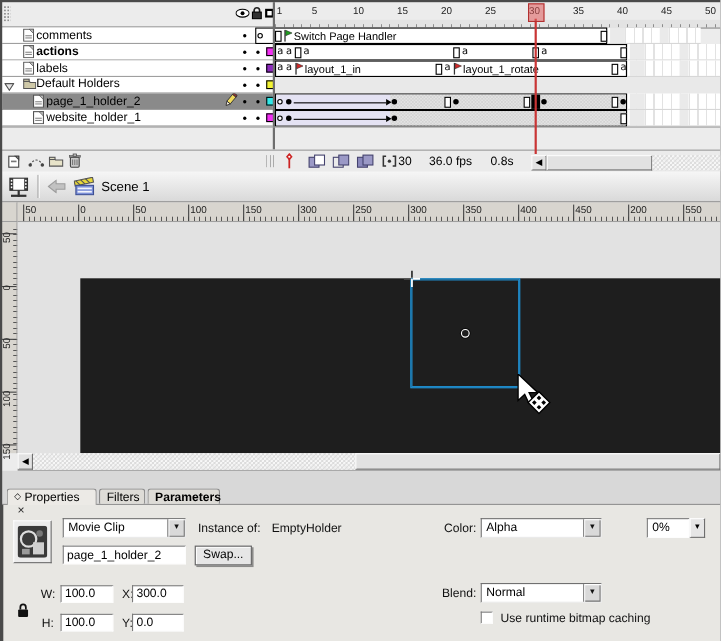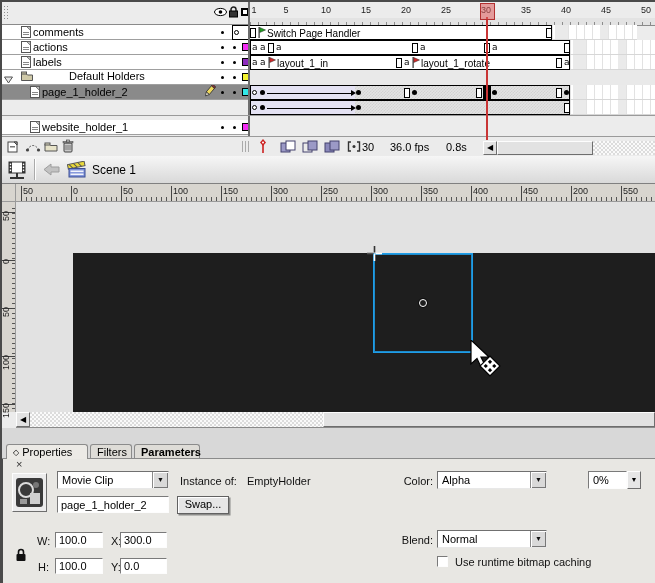--- a/index.html
+++ b/index.html
@@ -80,21 +80,21 @@
               <rect x="0.5" y="0.5" width="9" height="11" fill="#fff" stroke="#555"></rect>
               <path d="M5.5 0.5 h4 v4 z" fill="#bbb" stroke="#555" stroke-width="0.7"></path>
               <rect x="2" y="6" width="6" height="1" fill="#888"></rect>
               <rect x="2" y="8" width="6" height="1" fill="#888"></rect>
             </svg></div>
           <div style="position: absolute; left: 31px; top: 1px; font-size: 11px; color: rgb(0, 0, 0); white-space: nowrap;">comments</div>
           <div style="position: absolute; left: 219px; top: 6px; width: 3px; height: 3px; border-radius: 50%; background: rgb(0, 0, 0);"></div>
           <div style="position: absolute; left: 231px; top: 6px; width: 3px; height: 3px; border-radius: 50%; background: rgb(0, 0, 0);"></div>
           <div style="position: absolute; left: 240px; top: 3px; width: 8px; height: 8px; background: rgb(255, 74, 61); border: 1px solid rgb(0, 0, 0); box-sizing: border-box;"></div>
         </div>
-        <div style="position: absolute; left: 2px; top: 40px; width: 246px; height: 15px; background: rgb(255, 255, 255); border-bottom: 1px solid rgb(159, 159, 159); box-sizing: border-box;">
+        <div style="position: absolute; left: 2px; top: 40px; width: 246px; height: 15px; background: rgb(255, 255, 255); border-bottom: 1px solid rgb(159, 159, 159); box-sizing: border-box; font-weight: bold;">
           <div style="position: absolute; left: 19px; top: 1px; width: 12px; height: 12px;"><svg width="10" height="12">
               <rect x="0.5" y="0.5" width="9" height="11" fill="#fff" stroke="#555"></rect>
               <path d="M5.5 0.5 h4 v4 z" fill="#bbb" stroke="#555" stroke-width="0.7"></path>
               <rect x="2" y="6" width="6" height="1" fill="#888"></rect>
               <rect x="2" y="8" width="6" height="1" fill="#888"></rect>
             </svg></div>
           <div style="position: absolute; left: 31px; top: 1px; font-size: 11px; color: rgb(0, 0, 0); white-space: nowrap;">actions</div>
           <div style="position: absolute; left: 219px; top: 6px; width: 3px; height: 3px; border-radius: 50%; background: rgb(0, 0, 0);"></div>
           <div style="position: absolute; left: 231px; top: 6px; width: 3px; height: 3px; border-radius: 50%; background: rgb(0, 0, 0);"></div>
           <div style="position: absolute; left: 240px; top: 3px; width: 8px; height: 8px; background: rgb(243, 46, 243); border: 1px solid rgb(0, 0, 0); box-sizing: border-box;"></div>
@@ -112,21 +112,21 @@
           <div style="position: absolute; left: 240px; top: 3px; width: 8px; height: 8px; background: rgb(141, 43, 189); border: 1px solid rgb(0, 0, 0); box-sizing: border-box;"></div>
         </div>
         <div style="position: absolute; left: 2px; top: 70px; width: 246px; height: 15px; background: rgb(255, 255, 255); border-bottom: 1px solid rgb(159, 159, 159); box-sizing: border-box;">
           <div style="position: absolute; left: 2px; top: 4px; width: 9px; height: 8px;"><svg width="9" height="8">
               <polygon points="0.5,1 8.5,1 4.5,7" fill="#e5e5e5" stroke="#555"></polygon>
             </svg></div>
           <div style="position: absolute; left: 19px; top: 1px; width: 12px; height: 12px;"><svg width="12" height="10">
               <path d="M0.5 2.5 h4.5 l1.5 1.5 h5 v5.5 H0.5 z" fill="#cfc9a8" stroke="#555"></path>
               <rect x="0.5" y="1" width="5" height="2" fill="#cfc9a8" stroke="#555"></rect>
             </svg></div>
-          <div style="position: absolute; left: 31px; top: 0; font-size: 11px; color: rgb(0, 0, 0); white-space: nowrap; padding-left: 36px;">Default Holders</div>
+          <div style="position: absolute; left: 31px; top: 0; font-size: 11px; color: rgb(0, 0, 0); white-space: nowrap;">Default Holders</div>
           <div style="position: absolute; left: 219px; top: 6px; width: 3px; height: 3px; border-radius: 50%; background: rgb(0, 0, 0);"></div>
           <div style="position: absolute; left: 231px; top: 6px; width: 3px; height: 3px; border-radius: 50%; background: rgb(0, 0, 0);"></div>
           <div style="position: absolute; left: 240px; top: 3px; width: 8px; height: 8px; background: rgb(243, 243, 49); border: 1px solid rgb(0, 0, 0); box-sizing: border-box;"></div>
         </div>
         <div style="position: absolute; left: 2px; top: 85px; width: 246px; height: 15px; background: rgb(138, 138, 138); border-bottom: 1px solid rgb(159, 159, 159); box-sizing: border-box;">
           <div style="position: absolute; left: 28px; top: 1px; width: 12px; height: 12px;"><svg width="10" height="12">
               <rect x="0.5" y="0.5" width="9" height="11" fill="#fff" stroke="#555"></rect>
               <path d="M5.5 0.5 h4 v4 z" fill="#bbb" stroke="#555" stroke-width="0.7"></path>
               <rect x="2" y="6" width="6" height="1" fill="#888"></rect>
               <rect x="2" y="8" width="6" height="1" fill="#888"></rect>
@@ -136,21 +136,21 @@
               <g transform="rotate(40 6 6)">
                 <rect x="4.5" y="0" width="4" height="8.5" fill="#f0d95c" stroke="#333" stroke-width="0.8"></rect>
                 <polygon points="4.5,8.5 8.5,8.5 6.5,12" fill="#f6eede" stroke="#333" stroke-width="0.8"></polygon>
                 <rect x="4.5" y="-1.5" width="4" height="2" fill="#833" stroke="#333" stroke-width="0.8"></rect>
               </g>
             </svg></div>
           <div style="position: absolute; left: 219px; top: 6px; width: 3px; height: 3px; border-radius: 50%; background: rgb(0, 0, 0);"></div>
           <div style="position: absolute; left: 231px; top: 6px; width: 3px; height: 3px; border-radius: 50%; background: rgb(0, 0, 0);"></div>
           <div style="position: absolute; left: 240px; top: 3px; width: 8px; height: 8px; background: rgb(49, 232, 232); border: 1px solid rgb(0, 0, 0); box-sizing: border-box;"></div>
         </div>
-        <div style="position: absolute; left: 2px; top: 100px; width: 246px; height: 15px; background: rgb(255, 255, 255); border-bottom: 1px solid rgb(159, 159, 159); box-sizing: border-box; margin-top: 20px;">
+        <div style="position: absolute; left: 2px; top: 100px; width: 246px; height: 15px; background: rgb(255, 255, 255); border-bottom: 1px solid rgb(159, 159, 159); box-sizing: border-box;">
           <div style="position: absolute; left: 28px; top: 1px; width: 12px; height: 12px;"><svg width="10" height="12">
               <rect x="0.5" y="0.5" width="9" height="11" fill="#fff" stroke="#555"></rect>
               <path d="M5.5 0.5 h4 v4 z" fill="#bbb" stroke="#555" stroke-width="0.7"></path>
               <rect x="2" y="6" width="6" height="1" fill="#888"></rect>
               <rect x="2" y="8" width="6" height="1" fill="#888"></rect>
             </svg></div>
           <div style="position: absolute; left: 40px; top: 1px; font-size: 11px; color: rgb(0, 0, 0); white-space: nowrap;">website_holder_1</div>
           <div style="position: absolute; left: 219px; top: 6px; width: 3px; height: 3px; border-radius: 50%; background: rgb(0, 0, 0);"></div>
           <div style="position: absolute; left: 231px; top: 6px; width: 3px; height: 3px; border-radius: 50%; background: rgb(0, 0, 0);"></div>
           <div style="position: absolute; left: 240px; top: 3px; width: 8px; height: 8px; background: rgb(243, 46, 243); border: 1px solid rgb(0, 0, 0); box-sizing: border-box;"></div>

